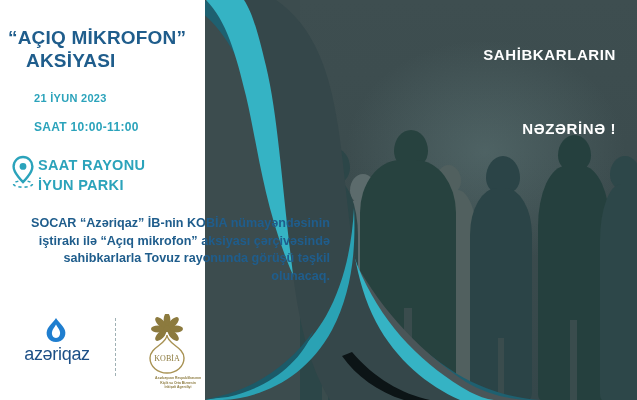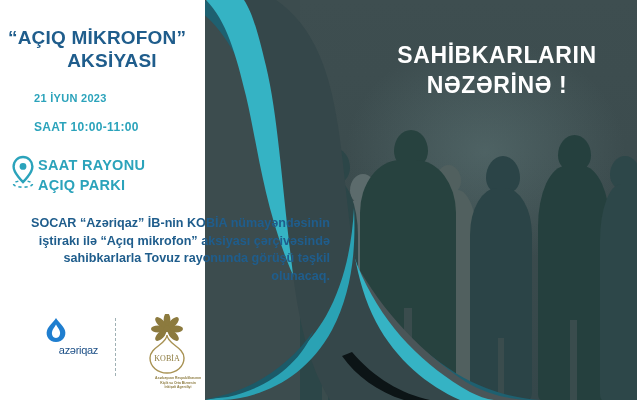--- a/index.html
+++ b/index.html
@@ -30,21 +30,21 @@
     background:#ffffff;
   }
   .content{position:absolute;left:0;top:0;width:340px;height:303px;}
 
   .title{
     position:absolute;left:8px;top:26px;width:190px;
     color:#1f5d8c;font-weight:bold;font-size:19px;line-height:23px;
     letter-spacing:.2px;
   }
   .title .l1{display:block;}
-  .title .l2{display:block;text-align:center;padding-left:18px;}
+  .title .l2{display:block;text-align:left;padding-left:18px;}
 
   .date{
     position:absolute;left:34px;top:92px;
     color:#2ba3bb;font-weight:bold;font-size:11px;letter-spacing:.3px;
   }
   .time{
     position:absolute;left:34px;top:120px;
     color:#2ba3bb;font-weight:bold;font-size:12px;letter-spacing:.3px;
   }
 
@@ -58,41 +58,41 @@
   .body-text{
     position:absolute;left:8px;top:215px;width:322px;
     color:#1f5d8c;font-weight:bold;font-size:12.6px;line-height:17.5px;text-align:right;
   }
 
   
   .logos{position:absolute;left:0;top:310px;width:230px;height:90px;}
   .logo-azeriqaz{position:absolute;left:16px;top:8px;width:82px;height:56px;}
   .az-flame{position:absolute;left:28px;top:0;width:24px;height:26px;}
   .az-word{
-    position:absolute;left:0;top:26px;width:82px;text-align:right;
-    color:#1c4f86;font-size:11px;letter-spacing:-.3px;
+    position:absolute;left:0;top:26px;width:82px;text-align:center;
+    color:#1c4f86;font-size:18px;letter-spacing:-.3px;
   }
   .divider{
     position:absolute;left:115px;top:8px;width:0;height:58px;
     border-left:1px dashed #9fb0b4;
   }
   .logo-kobia{position:absolute;left:134px;top:4px;width:66px;height:86px;}
   .kobia-sub{
     position:absolute;left:0;top:62px;width:88px;text-align:center;
     color:#8c7a3e;font-size:3.4px;line-height:4.6px;font-weight:bold;
   }
 
   
   .headline{
-    position:absolute;left:357px;top:40px;width:280px;
-    color:#ffffff;font-weight:bold;font-size:23px;line-height:30px;
-    letter-spacing:.6px;text-align:center;
+    position:absolute;left:336px;top:40px;width:280px;
+    color:#ffffff;font-weight:bold;font-size:15px;line-height:30px;
+    letter-spacing:.6px;text-align:right;
   }
   .headline .h1{display:block;}
-  .headline .h2{display:block;}
+  .headline .h2{display:block;margin-top:44px;}
 </style>
 </head>
 <body>
 
 <div id="poster">
 
   <div class="photo">
 
     <div class="sil" style="left:36px;">
       <div class="head" style="left:14px;bottom:196px;width:26px;height:30px;background:#5c6b6c;"></div>
@@ -175,21 +175,21 @@
     <div class="time">SAAT 10:00-11:00</div>
 
     <svg class="pin" viewBox="0 0 26 34" aria-hidden="true">
       <path d="M13 2 C7.8 2 3.6 6.2 3.6 11.4 C3.6 18.2 13 27 13 27 C13 27 22.4 18.2 22.4 11.4 C22.4 6.2 18.2 2 13 2 Z" fill="none" stroke="#2ba3bb" stroke-width="2.4"></path>
       <circle cx="13" cy="11.4" r="3.4" fill="#2ba3bb"></circle>
       <ellipse cx="13" cy="29" rx="9.5" ry="3.2" fill="none" stroke="#2ba3bb" stroke-width="1.6" stroke-dasharray="3 3"></ellipse>
     </svg>
 
     <div class="place">
       <div>SAAT RAYONU</div>
-      <div>AÇIQ PARKI</div>
+      <div>İYUN PARKI</div>
     </div>
 
     <div class="body-text">SOCAR “Azəriqaz” İB-nin KOBİA nümayəndəsinin iştirakı ilə “Açıq mikrofon” aksiyası çərçivəsində sahibkarlarla Tovuz rayonunda görüşü təşkil olunacaq.</div>
 
     <div class="logos">
 
       <div class="logo-azeriqaz">
         <svg class="az-flame" viewBox="0 0 24 26" aria-hidden="true">
           <path d="M12 0 C9 5 4.5 7.5 3 12.5 C1.4 17.8 5 24 12 24 C19 24 22.6 17.8 21 12.5 C19.5 7.5 15 5 12 0 Z" fill="#1f7ecf"></path>
           <path d="M12 6.5 C10.6 9.6 8.5 11.2 8 14 C7.4 17.2 9.4 20 12 20 C14.6 20 16.6 17.2 16 14 C15.5 11.2 13.4 9.6 12 6.5 Z" fill="#ffffff"></path>

